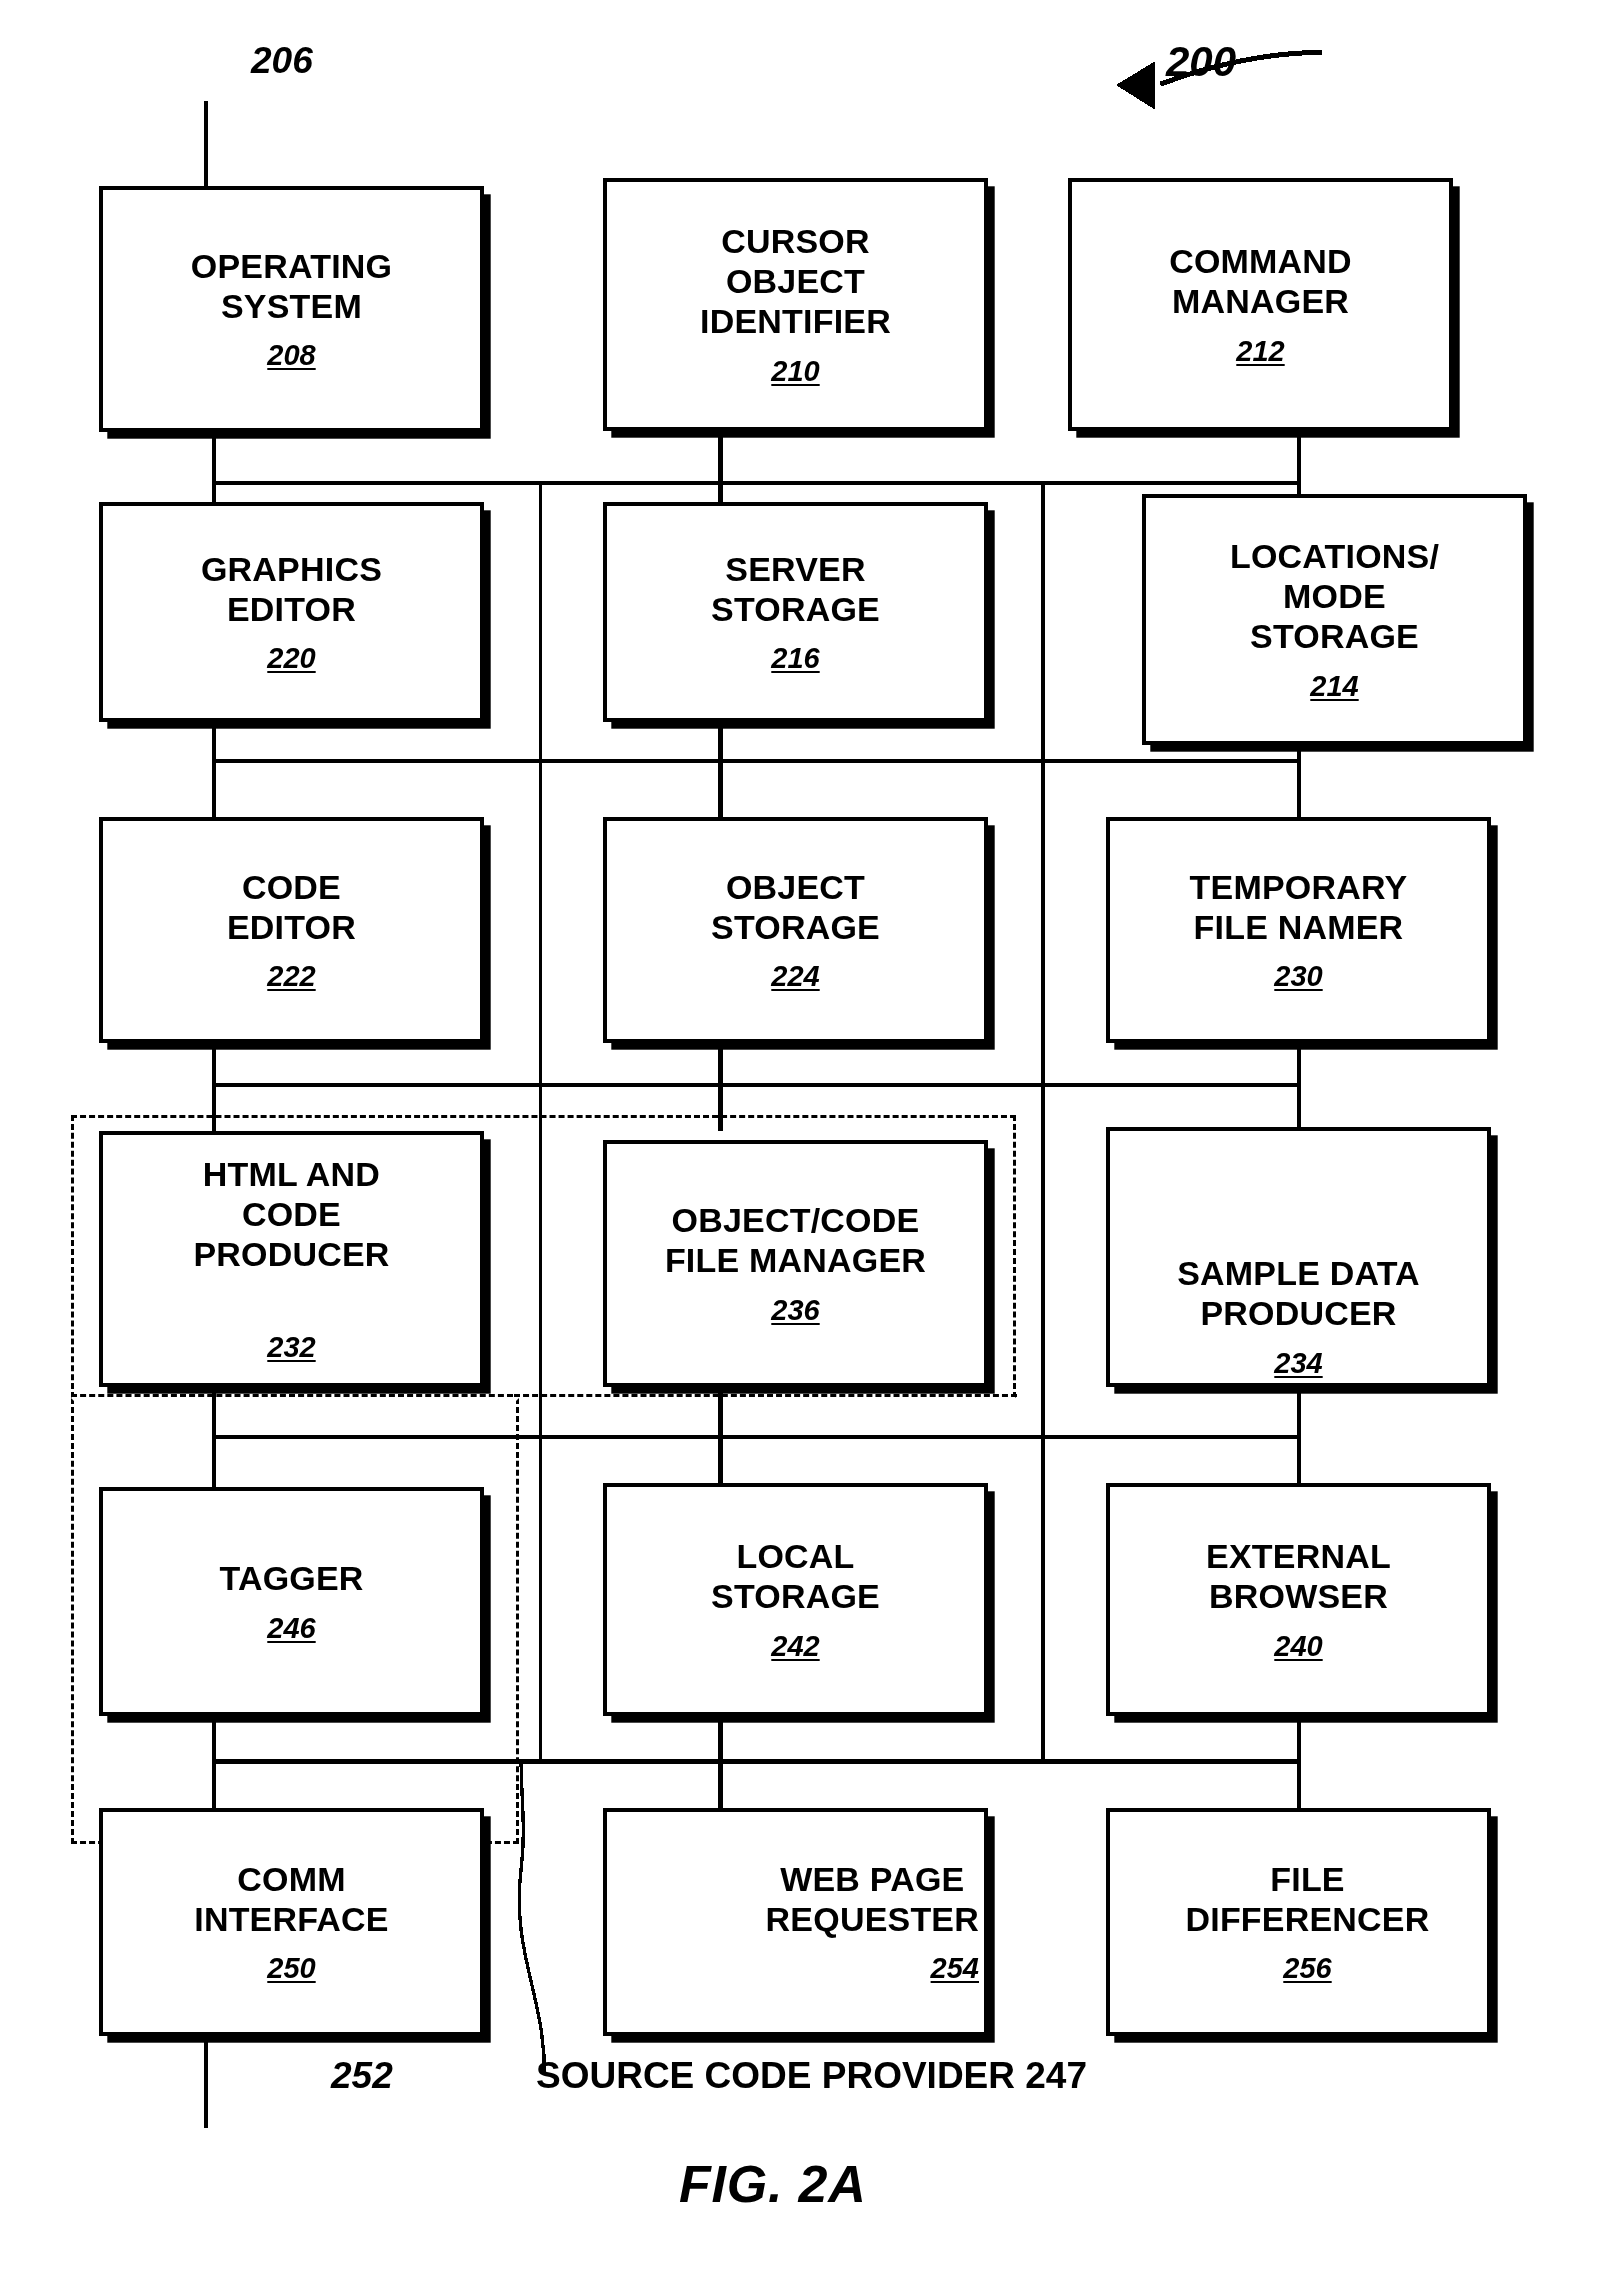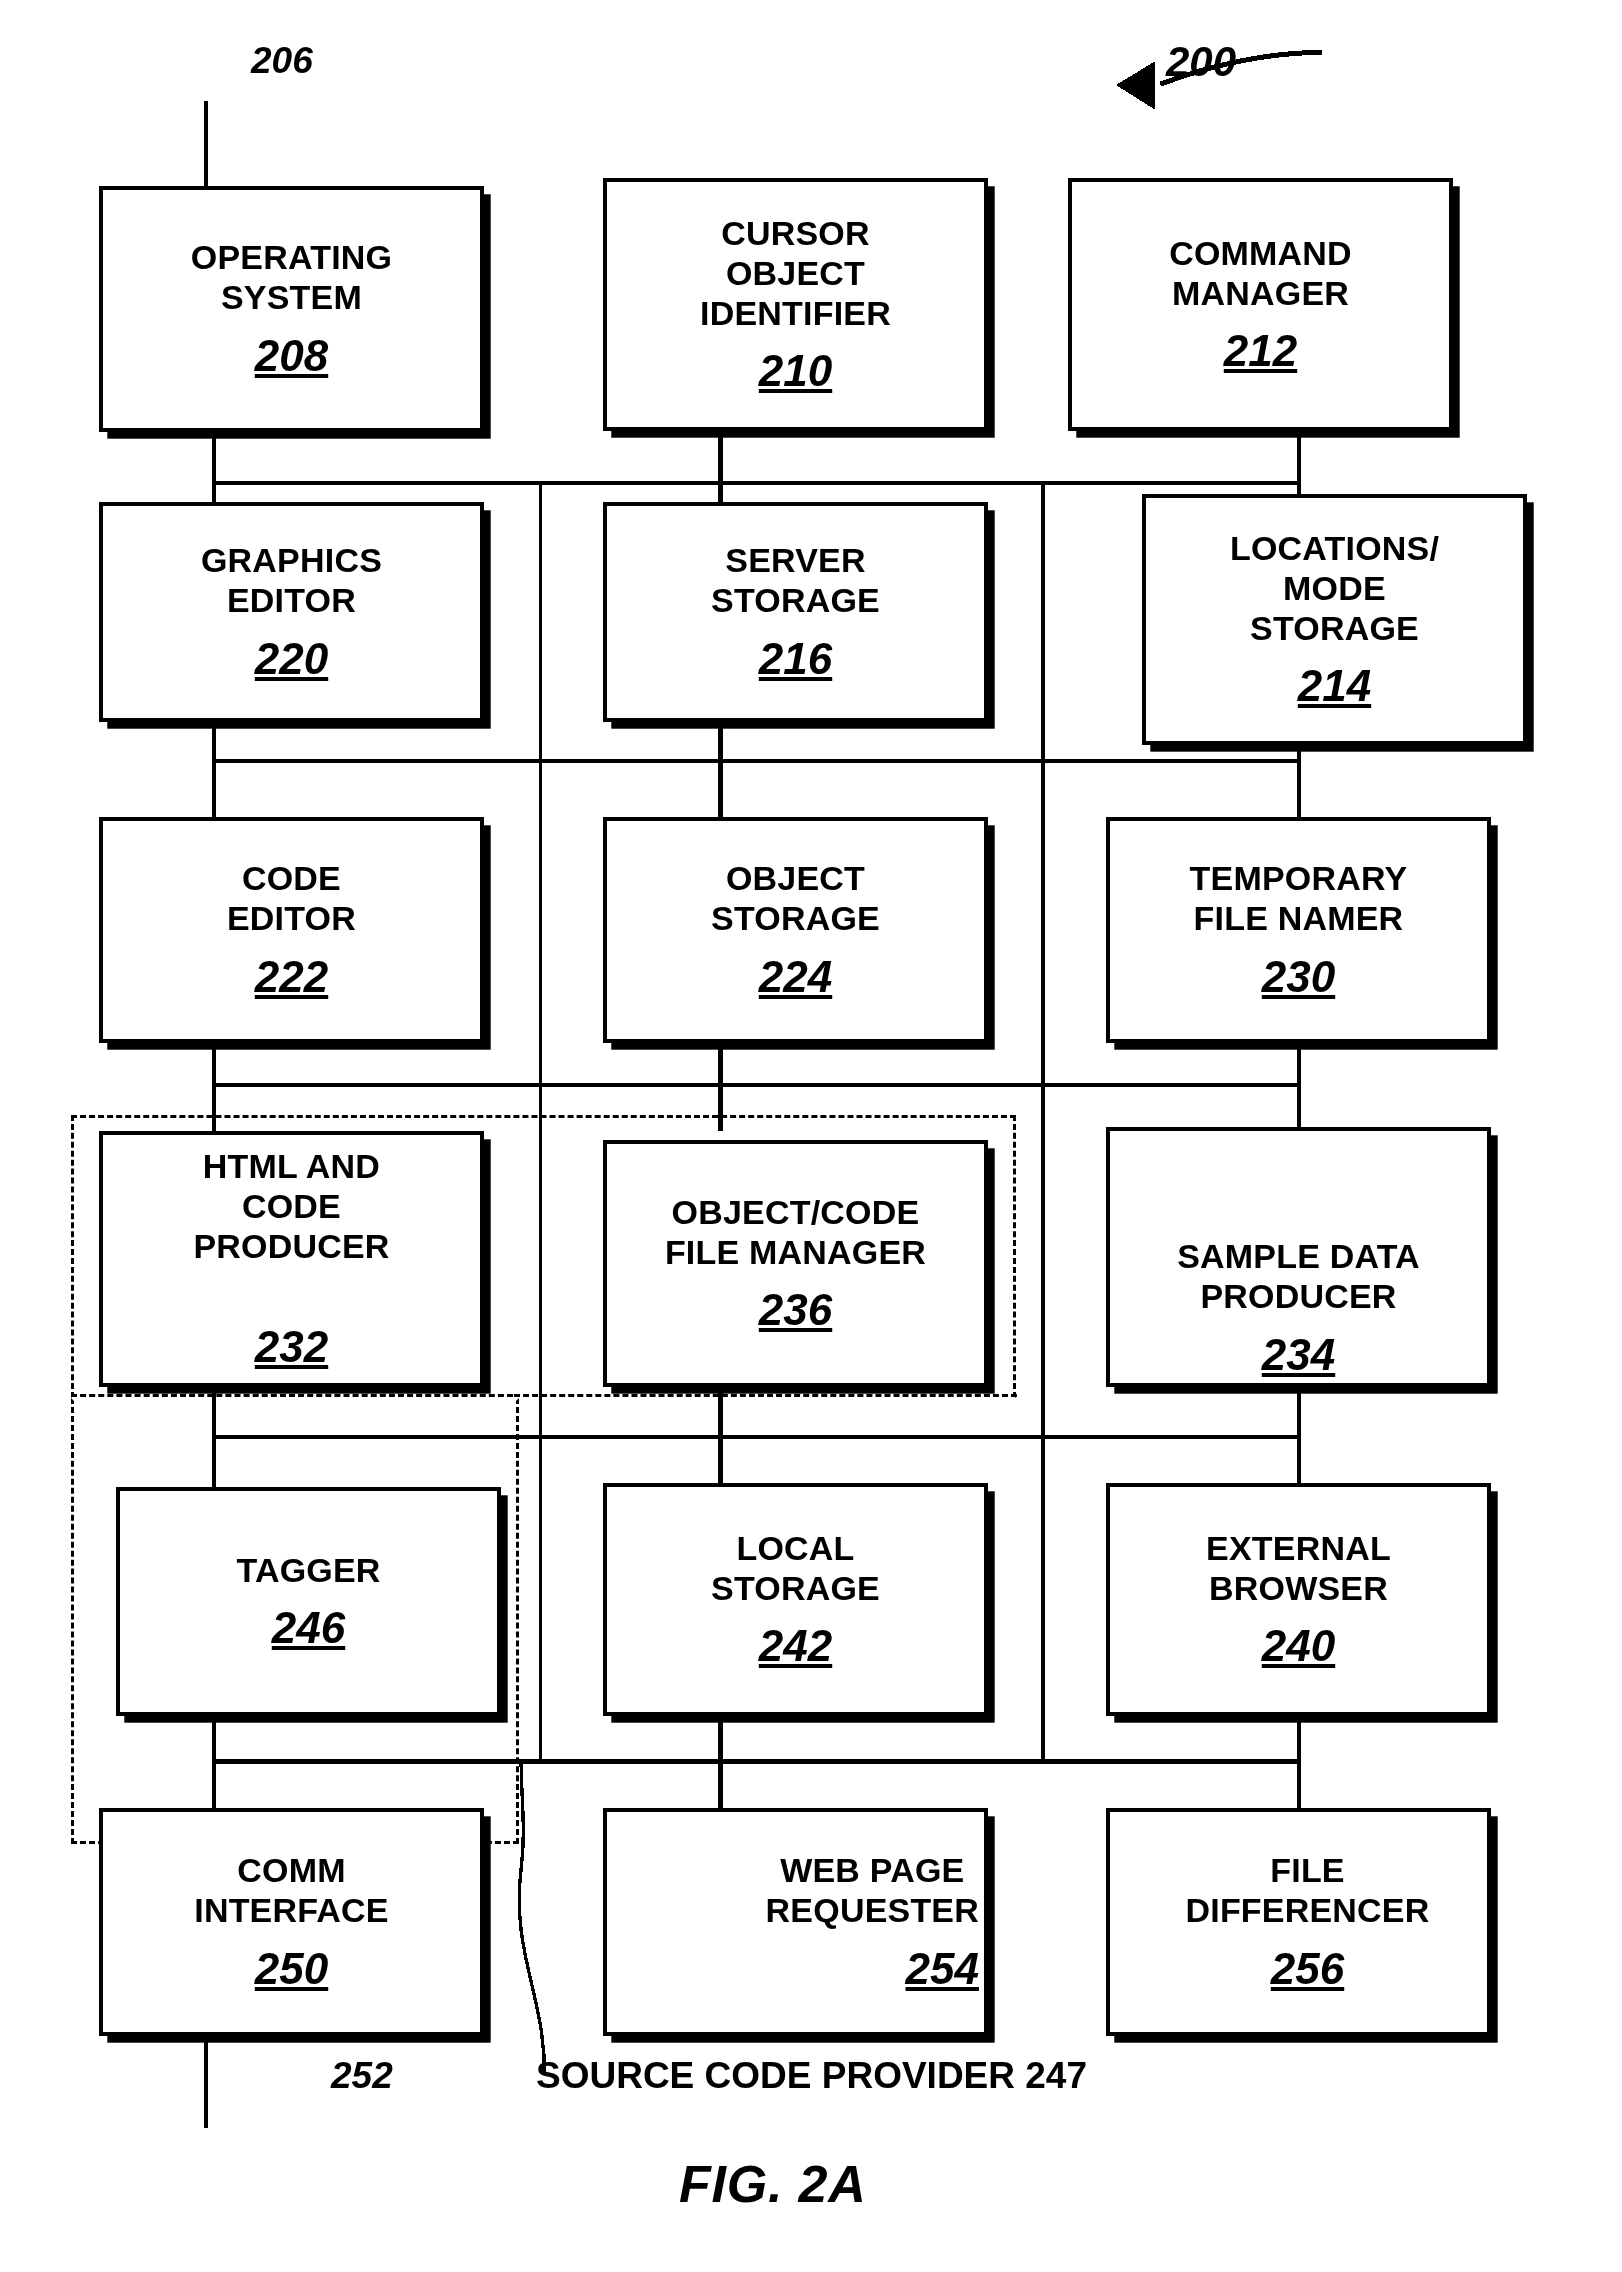--- a/index.html
+++ b/index.html
@@ -44,21 +44,21 @@
     padding: 3.4px 5px;
   }
   .node .nlabel {
     font-size: 34px;
     font-weight: 700;
     line-height: 1.18;
     letter-spacing: 0.2px;
     white-space: pre-line;
   }
   .node .nref {
-    font-size: 44px;
+    font-size: 29px;
     font-weight: 700;
     font-style: italic;
     text-decoration: underline;
     text-underline-offset: 3.4px;
     margin-top: 13.4px;
   }
 
   
   .group-outline {
     position: absolute;
@@ -230,21 +230,21 @@
 FILE MANAGER</div>
     <div class="nref">236</div>
   </div>
 
   <div class="node" style="left:1106px; top:1127px; width:385px; height:260px;justify-content:flex-end;">
     <div class="nlabel">SAMPLE DATA
 PRODUCER</div>
     <div class="nref">234</div>
   </div>
 
-  <div class="node" style="left:116px; top:1487px; width:385px; height:229px;">
+  <div class="node" style="left:99px; top:1487px; width:385px; height:229px;">
     <div class="nlabel">TAGGER</div>
     <div class="nref">246</div>
   </div>
 
   <div class="node" style="left:603px; top:1483px; width:385px; height:233px;">
     <div class="nlabel">LOCAL
 STORAGE</div>
     <div class="nref">242</div>
   </div>
 

